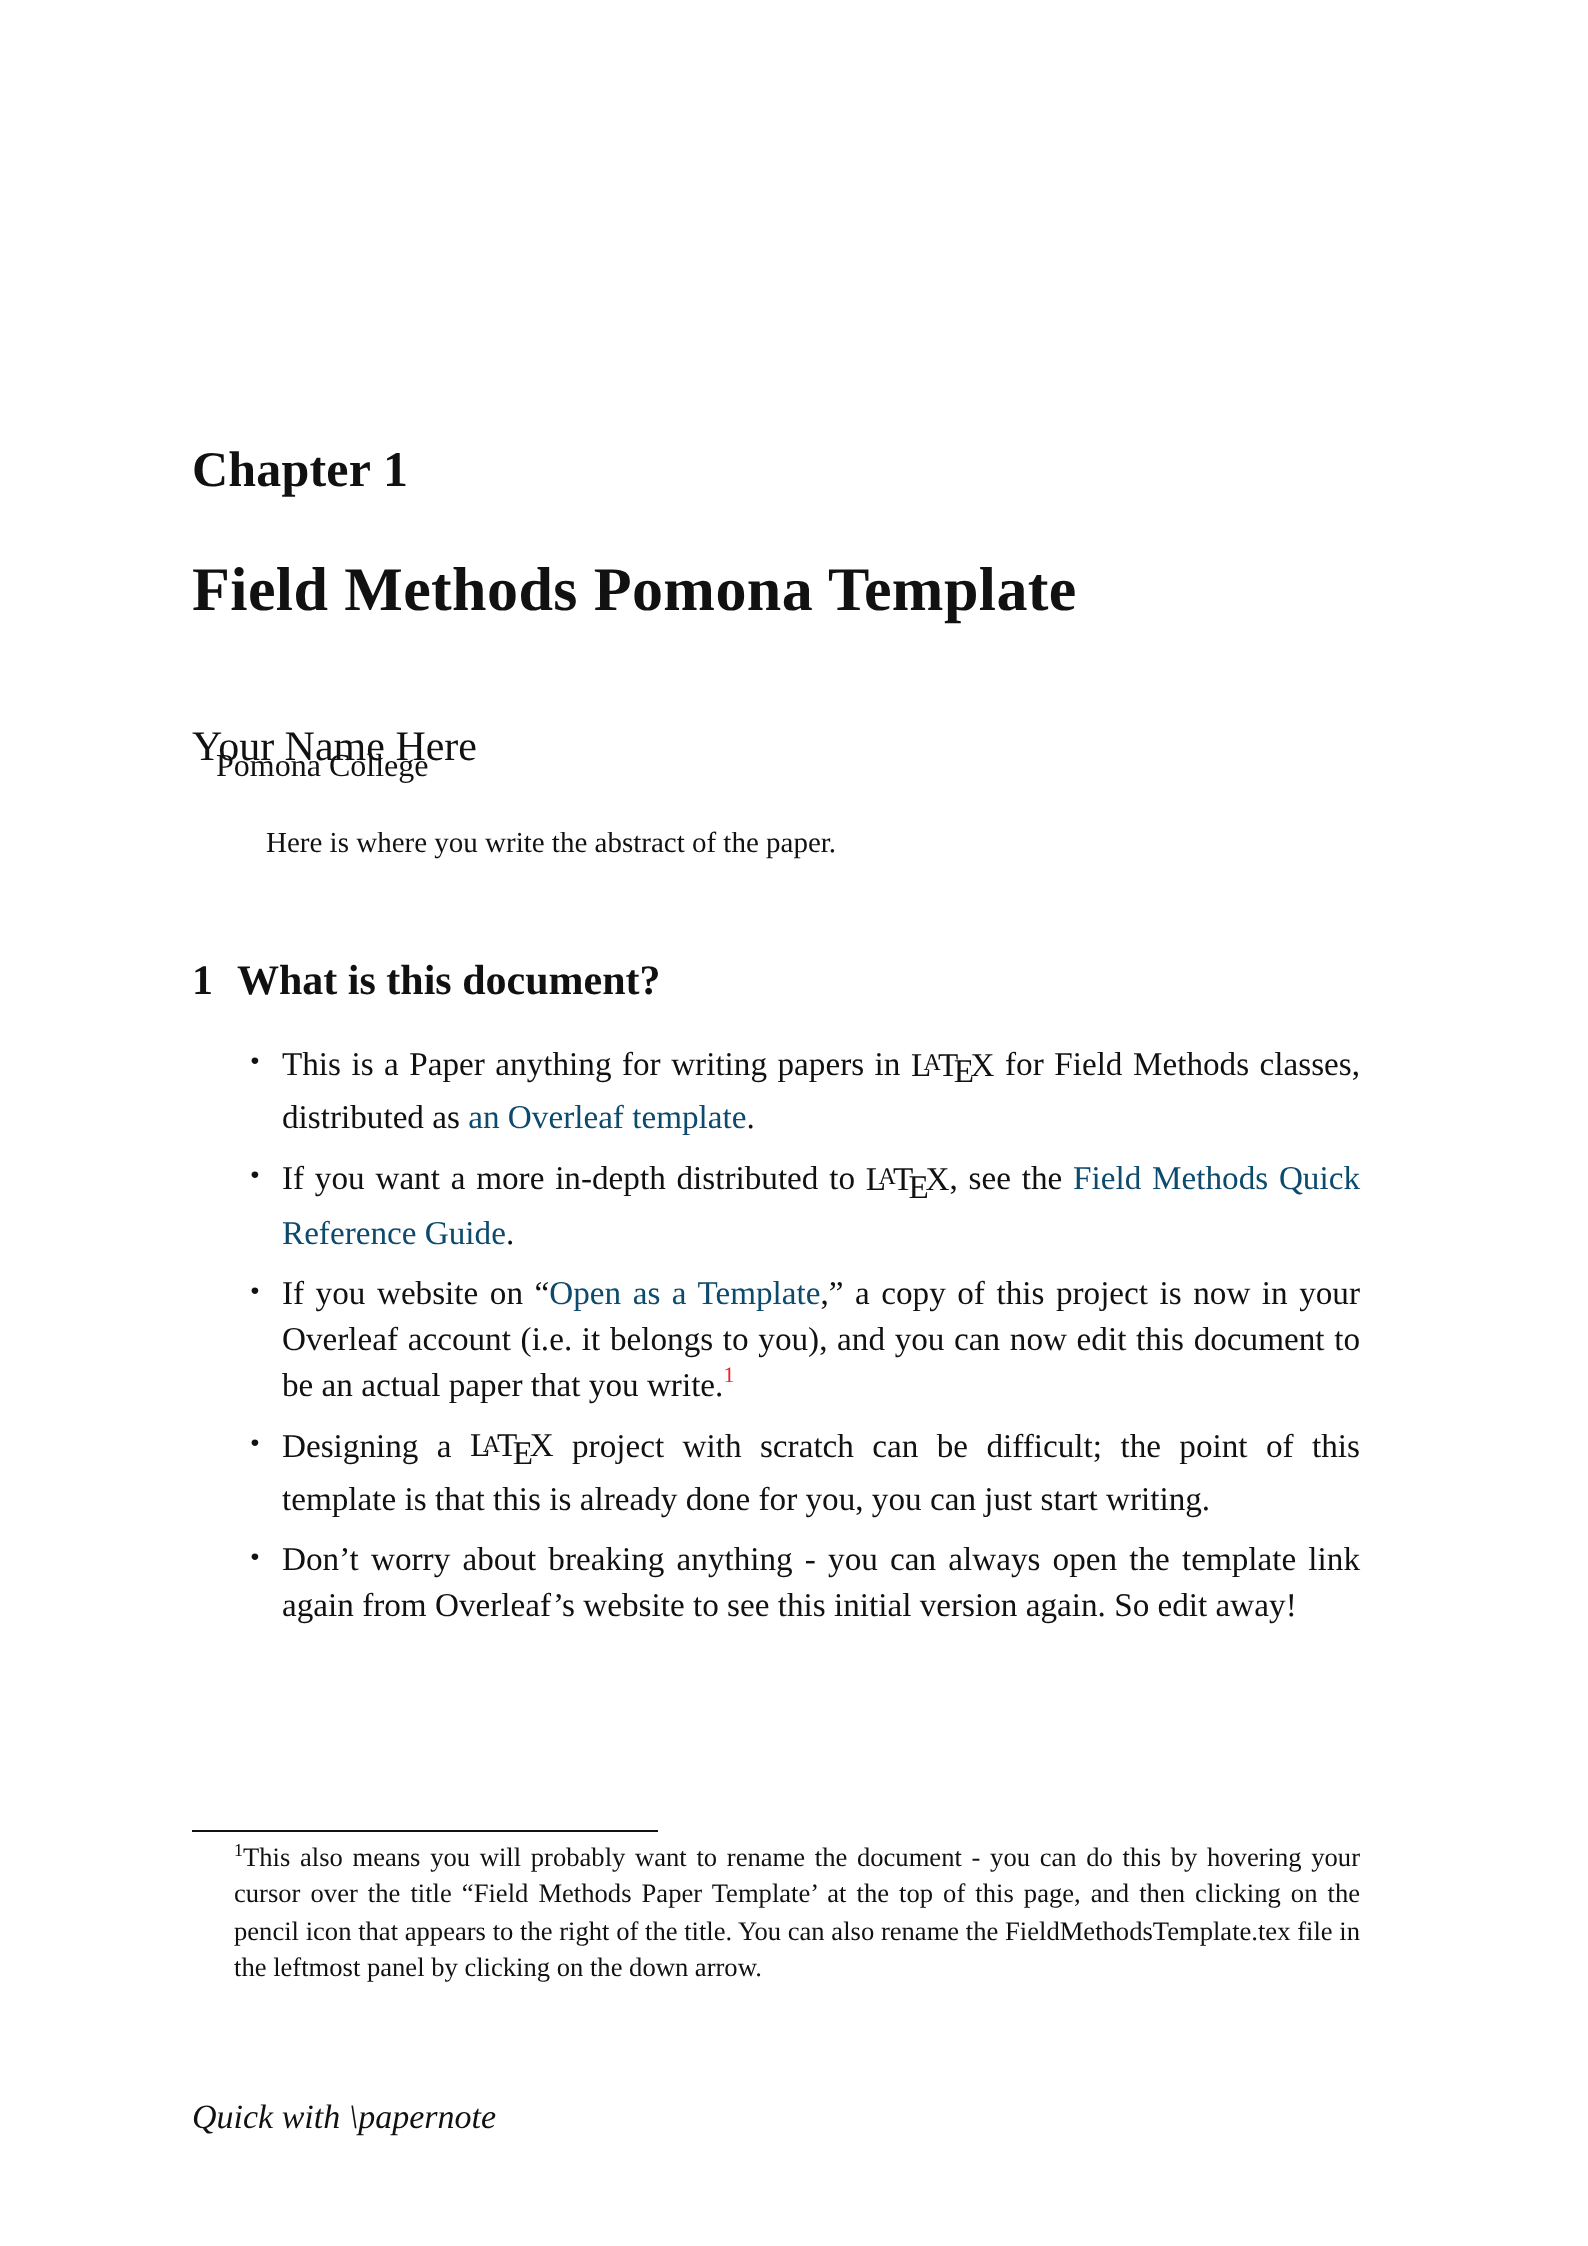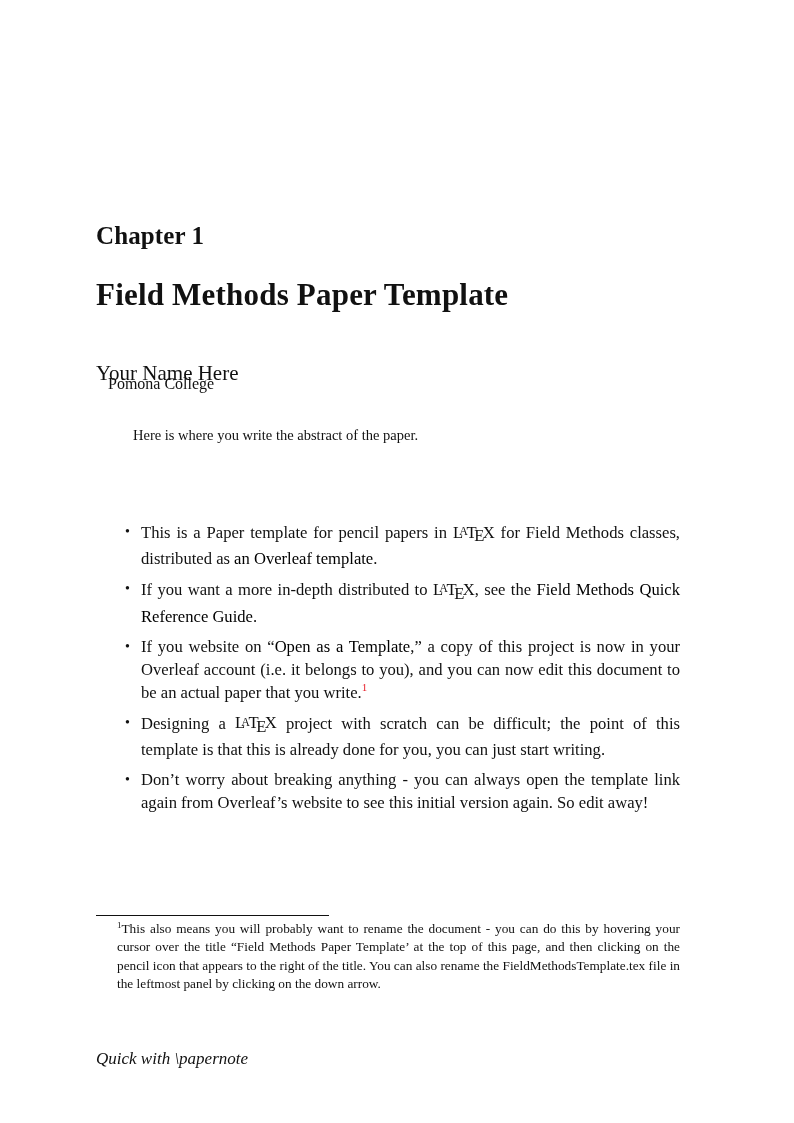--- a/index.html
+++ b/index.html
@@ -16,39 +16,39 @@
       position: absolute; left: 96px; top: 277px;
       font-size: 31px; font-weight: bold; letter-spacing: 0.2px;
     }
     .author {
       position: absolute; left: 96px; top: 361px; font-size: 21px; text-align: center;
     }
     .affiliation {
       position: absolute; left: 96px; top: 375px; font-size: 16px; margin-left: 12px;
     }
     .abstract {
-      position: absolute; left: 133px; top: 427px; font-size: 14.5px; font-family: Liberation Serif, serif;
+      position: absolute; left: 133px; top: 414px; font-size: 14.5px; font-family: Liberation Serif, serif;
     }
     .section-heading {
       position: absolute; left: 96px; top: 478px;
       font-size: 21px; font-weight: bold;
     }
     .section-heading .num { margin-right: 12px; }
     .bullets {
       position: absolute; left: 141px; top: 520px; width: 539px;
       margin: 0; padding: 0; list-style: none;
       font-size: 16.6px; line-height: 23px;
     }
     .bullets li {
       position: relative; text-align: justify; margin-bottom: 7px;
     }
     .bullets li .dot {
       position: absolute; left: -16px; top: 0; font-size: 14px;
     }
-    .link { color: #000000; text-decoration: none; }
+    .link { color: #0c4a6e; text-decoration: none; }
     .fnmark { color: #e8242d; font-size: 11px; vertical-align: 7px; line-height: 0; }
     .latex { font-family: "Liberation Serif", serif; }
     .latex .a { font-size: 0.72em; vertical-align: 0.22em; margin-left: -0.32em; margin-right: -0.12em; }
     .latex .e { vertical-align: -0.22em; margin-left: -0.14em; margin-right: -0.1em; }
     .fn-rule {
       position: absolute; left: 96px; top: 915px; width: 233px; height: 0;
       border-top: 1px solid #111;
     }
     .footnote {
       position: absolute; left: 117px; top: 920px; width: 563px;
@@ -59,30 +59,33 @@
       position: absolute; left: 96px; top: 1049px;
       font-size: 17px; font-style: italic;
     }
   </style>
 </head>
 <body>
 
 <div class="page">
 
   <div class="chapter-label">Chapter 1</div>
-  <div class="title">Field Methods Paper Template</div>
+  <div class="title">Field Methods Pomona Template</div>
   <div class="author">Your Name Here</div>
   <div class="affiliation">Pomona College</div>
   <div class="abstract">Here is where you write the abstract of the paper.</div>
 
+  <div class="section-heading">
+    <span class="num">1</span><span>What is this document?</span>
+  </div>
 
   <ul class="bullets">
     <li>
       <span class="dot">•</span>
-      <span>This is a Paper template for pencil papers in </span><span class="latex"><span>L</span><span class="a">A</span><span>T</span><span class="e">E</span><span>X</span></span><span> for Field Methods classes, distributed as </span><a class="link">an Overleaf template</a><span>.</span>
+      <span>This is a Paper anything for writing papers in </span><span class="latex"><span>L</span><span class="a">A</span><span>T</span><span class="e">E</span><span>X</span></span><span> for Field Methods classes, distributed as </span><a class="link">an Overleaf template</a><span>.</span>
     </li>
     <li>
       <span class="dot">•</span>
       <span>If you want a more in-depth distributed to </span><span class="latex"><span>L</span><span class="a">A</span><span>T</span><span class="e">E</span><span>X</span></span><span>, see the </span><a class="link">Field Methods Quick Reference Guide</a><span>.</span>
     </li>
     <li>
       <span class="dot">•</span>
       <span>If you website on “</span><a class="link">Open as a Template</a><span>,” a copy of this project is now in your Overleaf account (i.e. it belongs to you), and you can now edit this document to be an actual paper that you write.</span><a class="fnmark">1</a>
     </li>
     <li>

